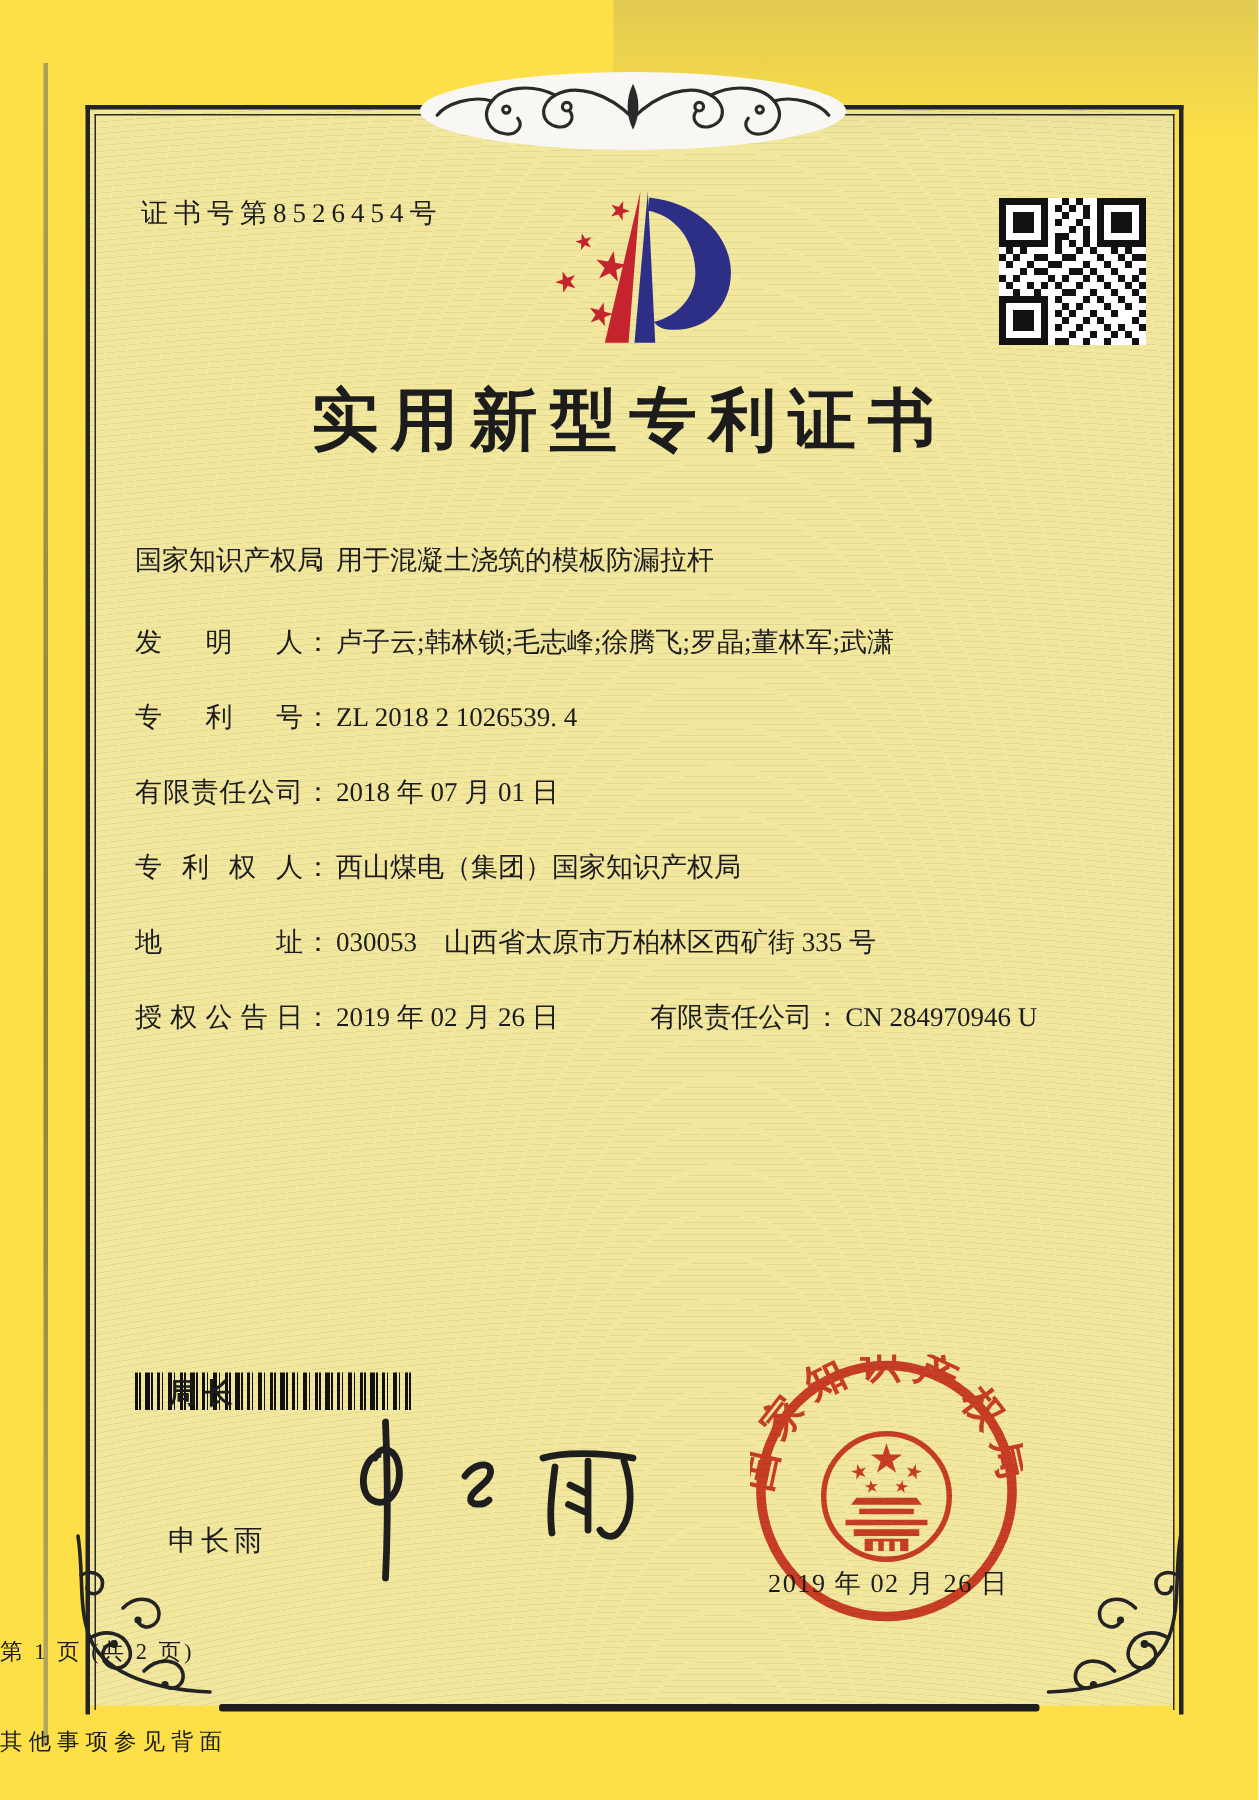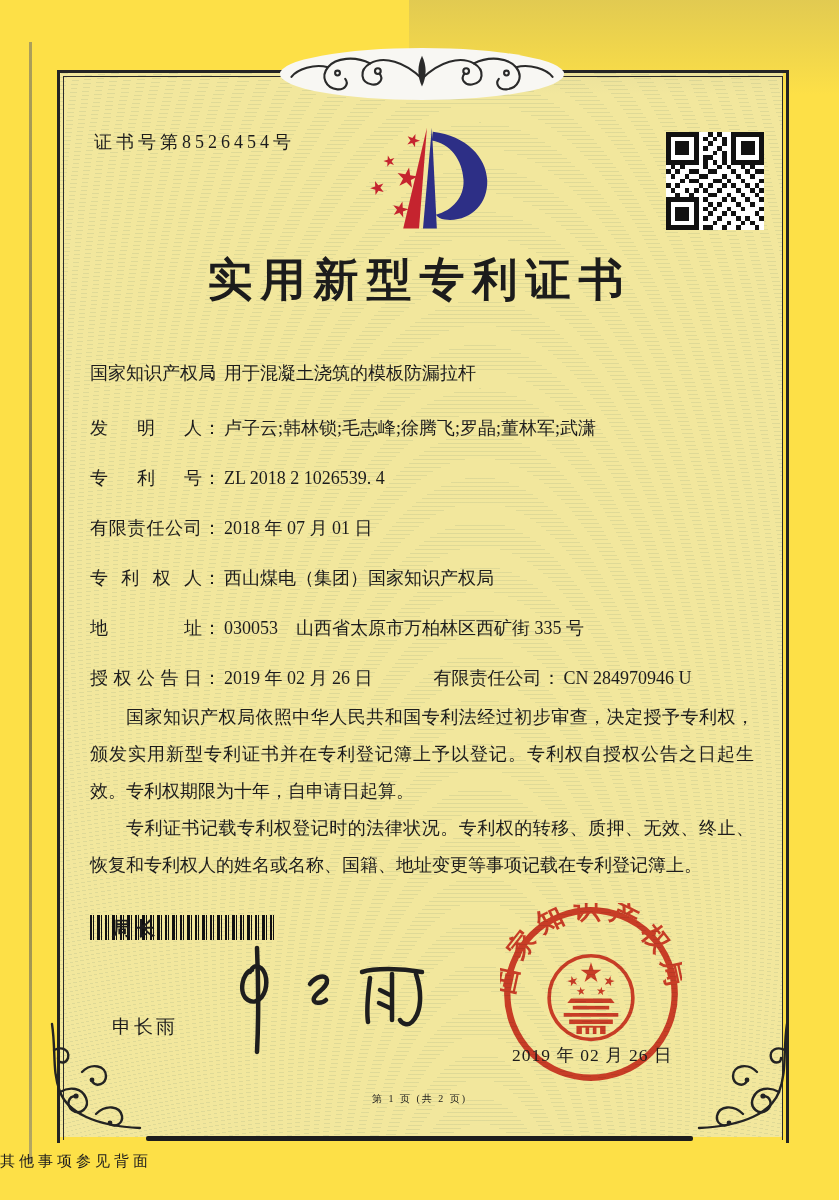--- a/index.html
+++ b/index.html
@@ -51,21 +51,21 @@
       #111 0 2px,transparent 2px 3px,#111 3px 4px,transparent 4px 7px,
       #111 7px 10px,transparent 10px 11px,#111 11px 12px,transparent 12px 15px);}
 
   .signer-title{position:absolute;left:112px;top:916px;font-size:19px;letter-spacing:5px;font-weight:bold;}
   .signer-name{position:absolute;left:112px;top:1014px;font-size:19px;letter-spacing:3px;text-align:center;}
   .signature{position:absolute;left:224px;top:942px;width:218px;height:118px;}
 
   .seal{position:absolute;left:500px;top:903px;width:182px;height:182px;opacity:.93;mix-blend-mode:multiply;}
   .seal-date{position:absolute;left:512px;top:1043px;font-size:17.5px;letter-spacing:1px;z-index:3;}
 
-  .page-note{position:absolute;left:0;right:0;top:1092px;text-align:center;font-size:10px;letter-spacing:2px;}
+  .page-note{position:absolute;left:0;right:0;top:1092px;text-align:left;font-size:15px;letter-spacing:2px;}
   .back-note{position:absolute;left:0;right:0;top:1152px;font-size:15px;letter-spacing:4px;}
 </style>
 </head>
 <body>
 
 <div class="page">
 
   <div class="texture"></div>
   <div class="scan-edge"></div>
   <div class="scan-shade"></div>
@@ -163,24 +163,20 @@
     <span class="flabel">专利权人</span><span class="fcolon">：</span><span class="fvalue">西山煤电（集团）国家知识产权局</span>
   </div>
   <div class="field f6">
     <span class="flabel">地址</span><span class="fcolon">：</span><span class="fvalue">030053　山西省太原市万柏林区西矿街 335 号</span>
   </div>
   <div class="field fg">
     <span class="flabel">授权公告日</span><span class="fcolon">：</span><span class="gval1">2019 年 02 月 26 日</span>
     <span>有限责任公司</span><span class="fcolon">：</span><span>CN 284970946 U</span>
   </div>
 
-  <div class="body-text">
-    <p>国家知识产权局依照中华人民共和国专利法经过初步审查，决定授予专利权，颁发实用新型专利证书并在专利登记簿上予以登记。专利权自授权公告之日起生效。专利权期限为十年，自申请日起算。</p>
-    <p>专利证书记载专利权登记时的法律状况。专利权的转移、质押、无效、终止、恢复和专利权人的姓名或名称、国籍、地址变更等事项记载在专利登记簿上。</p>
-  </div>
 
   <div class="barcode"></div>
 
   <div class="signer-title">局长</div>
   <div class="signer-name">申长雨</div>
 
   <svg class="signature" viewBox="0 0 218 118">
     <g stroke="#1e1e1e" stroke-width="4.5" fill="none" stroke-linecap="round" stroke-linejoin="round">
       <path d="M28,28 C18,30 14,52 24,58 C34,64 44,52 42,36 C40,24 30,20 26,30"></path>
       <path d="M33,6 C34,30 35,70 33,110"></path>

